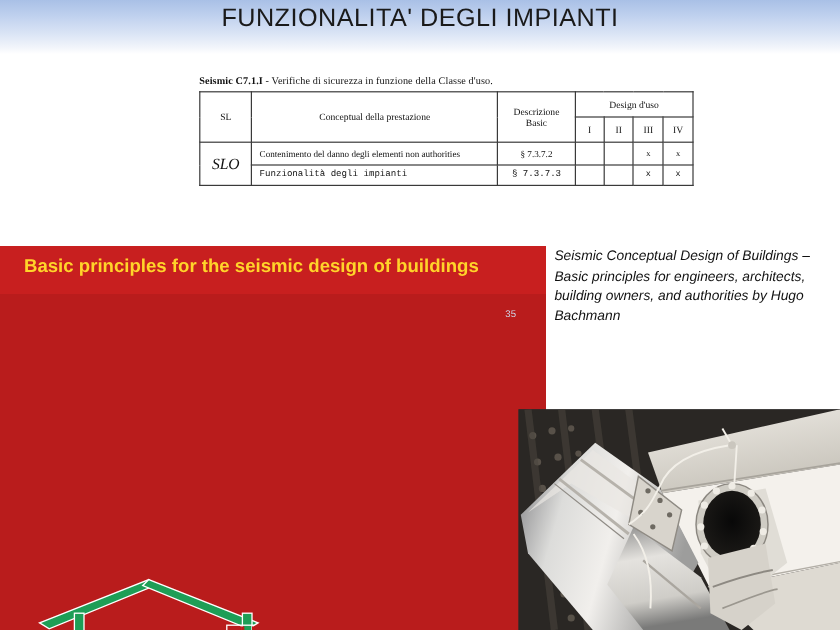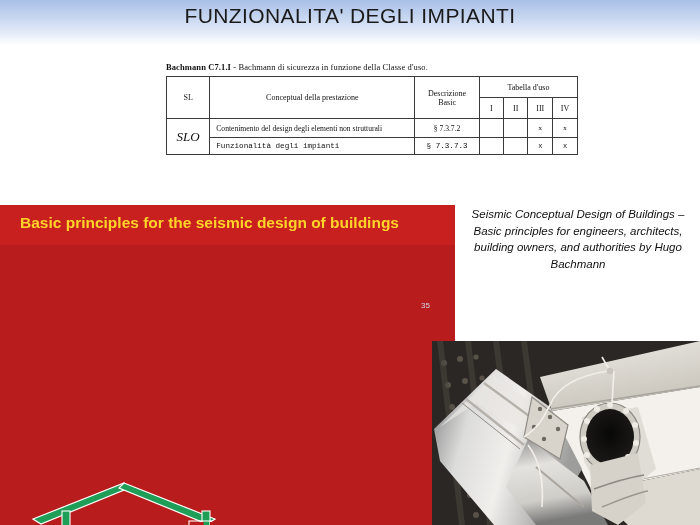--- a/index.html
+++ b/index.html
@@ -59,21 +59,21 @@
     background:#c81f1f;
   }
   #slide-banner-text{
     position:absolute;left:20px;top:9px;
     color:#ffd42a;font-size:15.5px;font-weight:700;
     font-family:"Liberation Sans", sans-serif;
     white-space:nowrap;
   }
   #slide-number{
     position:absolute;right:25px;top:52px;
-    color:#cfd9ea;font-size:8px;margin-top:44px;
+    color:#cfd9ea;font-size:8px;
   }
   #slide-footer{
     position:absolute;left:16px;bottom:0;width:455px;height:26px;
     background:#37598c;border-top:5px solid #14b8a6;
   }
   #footer-left{
     position:absolute;left:20px;bottom:6px;
     color:#ffffff;font-size:7.5px;font-weight:700;font-style:italic;
   }
   #footer-right{
@@ -81,64 +81,64 @@
     color:#ffffff;font-size:7.5px;font-weight:700;font-style:italic;
     white-space:nowrap;
   }
 
   
   #house{position:absolute;left:0;top:276px;width:250px;height:190px;}
 
   
   #book-caption{
     position:absolute;left:462px;top:206px;width:232px;
-    text-align:center;font-style:italic;
+    text-align:left;font-style:italic;
     font-size:11.5px;line-height:16.5px;color:#111;
     font-family:"Liberation Sans", sans-serif;
   }
 
   
   #photo{
     position:absolute;left:432px;top:341px;width:268px;height:184px;
     overflow:hidden;background:#2b2b2b;
   }
   #photo svg{display:block;}
 </style>
 </head>
 <body>
 
 <div id="title-band">
   <div id="title-text">FUNZIONALITA' DEGLI IMPIANTI</div>
 </div>
 
 <div id="table-block">
   <div id="table-caption">
-    <b>Bachmann C7.1.I</b><span> - Bachmann di sicurezza in funzione della Classe d'uso.</span>
+    <b>Seismic C7.1.I</b><span> - Verifiche di sicurezza in funzione della Classe d'uso.</span>
   </div>
 
   <table class="norm">
     <tbody>
         <tr>
       <td class="hdr" rowspan="2" style="width:38px">SL</td>
       <td class="hdr" rowspan="2" style="width:216px">Conceptual della prestazione</td>
       <td class="hdr" rowspan="2" style="width:60px">
         <div>Descrizione</div>
         <div>Basic</div>
       </td>
-      <td class="hdr" colspan="4">Tabella d'uso</td>
+      <td class="hdr" colspan="4">Design d'uso</td>
     </tr>
     <tr>
       <td class="hdr cls">I</td>
       <td class="hdr cls">II</td>
       <td class="hdr cls">III</td>
       <td class="hdr cls">IV</td>
     </tr>
     <tr class="r1">
       <td class="sl" rowspan="2">SLO</td>
-      <td class="desc">Contenimento del design degli elementi non strutturali</td>
+      <td class="desc">Contenimento del danno degli elementi non authorities</td>
       <td class="nrm">§ 7.3.7.2</td>
       <td class="mark"></td>
       <td class="mark"></td>
       <td class="mark">x</td>
       <td class="mark">x</td>
     </tr>
     <tr class="r2">
       <td class="desc">Funzionalità degli impianti</td>
       <td class="nrm">§ 7.3.7.3</td>
       <td class="mark"></td>

